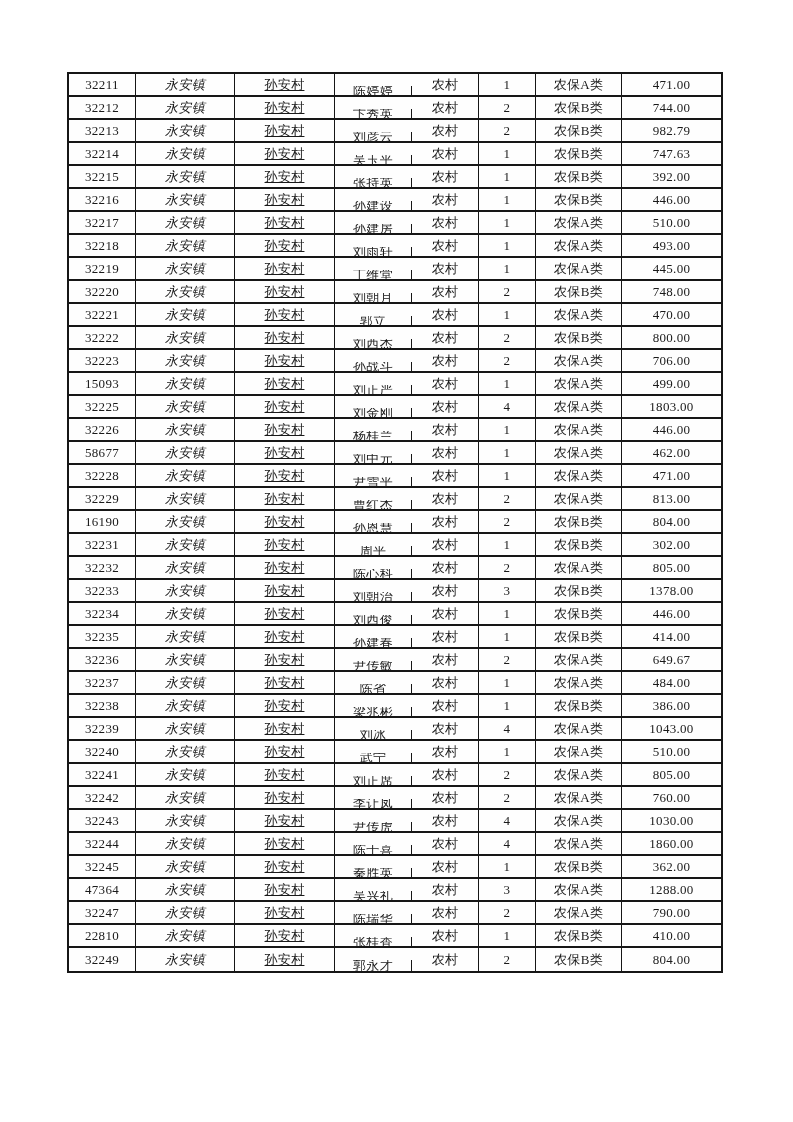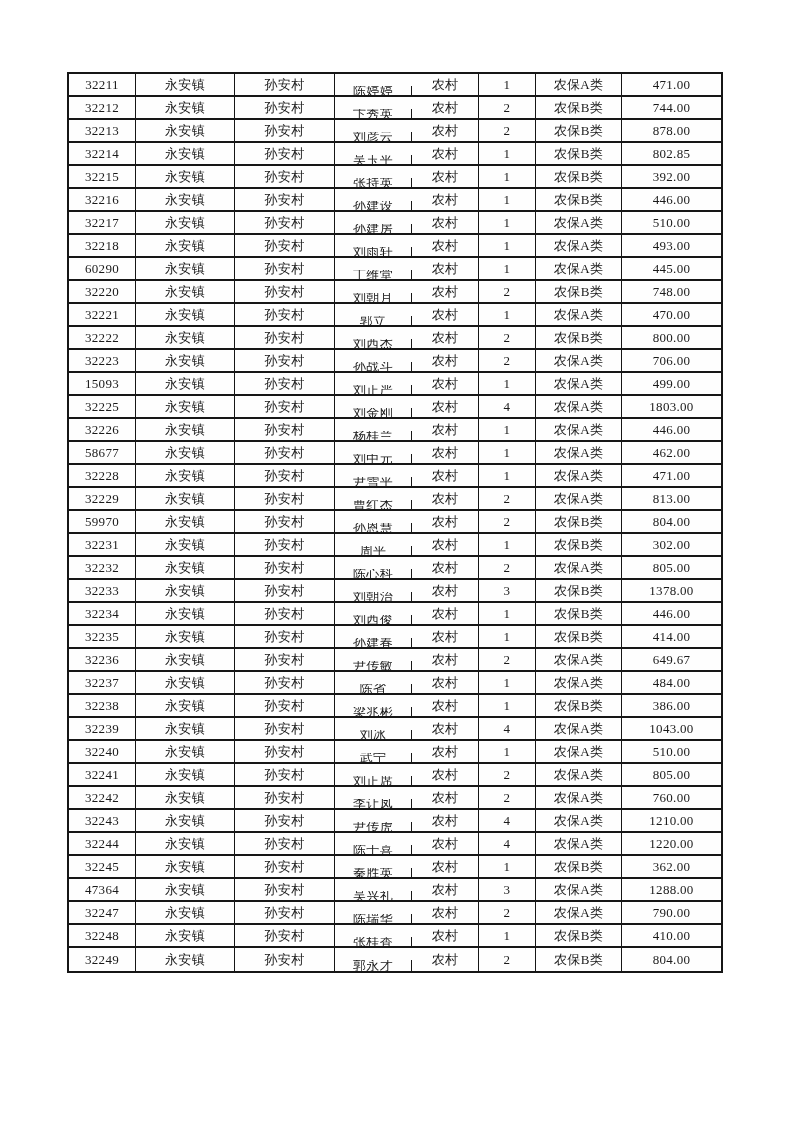--- a/index.html
+++ b/index.html
@@ -48,22 +48,22 @@
     align-items: center;
     justify-content: center;
     font-size: 13px;
     color: #1a1a1a;
     white-space: nowrap;
     overflow: hidden;
     letter-spacing: 0.3px;
   }
   .cell:last-child { border-right: none; }
   .c0 { flex: 0 0 67px; }
-  .c1 { flex: 0 0 99px; }
-  .c2 { flex: 0 0 100px; }
+  .c1 { flex: 0 0 99px; font-style: italic; }
+  .c2 { flex: 0 0 100px; text-decoration: underline; }
   .c3 { flex: 0 0 77px; margin-top: 12px; }
   .c4 { flex: 0 0 67px; }
   .c5 { flex: 0 0 57px; }
   .c6 { flex: 0 0 86px; }
   .c7 { flex: 0 0 99px; }
 </style>
 </head>
 <body>
 
 <div class="page">
@@ -89,31 +89,31 @@
     <div class="cell c7">744.00</div>
   </div>
       <div class="row">
     <div class="cell c0">32213</div>
     <div class="cell c1">永安镇</div>
     <div class="cell c2">孙安村</div>
     <div class="cell c3">刘彦云</div>
     <div class="cell c4">农村</div>
     <div class="cell c5">2</div>
     <div class="cell c6">农保B类</div>
-    <div class="cell c7">878.00</div>
+    <div class="cell c7">982.79</div>
   </div>
       <div class="row">
     <div class="cell c0">32214</div>
     <div class="cell c1">永安镇</div>
     <div class="cell c2">孙安村</div>
     <div class="cell c3">吴玉平</div>
     <div class="cell c4">农村</div>
     <div class="cell c5">1</div>
     <div class="cell c6">农保B类</div>
-    <div class="cell c7">802.85</div>
+    <div class="cell c7">747.63</div>
   </div>
       <div class="row">
     <div class="cell c0">32215</div>
     <div class="cell c1">永安镇</div>
     <div class="cell c2">孙安村</div>
     <div class="cell c3">张持英</div>
     <div class="cell c4">农村</div>
     <div class="cell c5">1</div>
     <div class="cell c6">农保B类</div>
     <div class="cell c7">392.00</div>
@@ -142,21 +142,21 @@
     <div class="cell c0">32218</div>
     <div class="cell c1">永安镇</div>
     <div class="cell c2">孙安村</div>
     <div class="cell c3">刘雨轩</div>
     <div class="cell c4">农村</div>
     <div class="cell c5">1</div>
     <div class="cell c6">农保A类</div>
     <div class="cell c7">493.00</div>
   </div>
       <div class="row">
-    <div class="cell c0">60290</div>
+    <div class="cell c0">32219</div>
     <div class="cell c1">永安镇</div>
     <div class="cell c2">孙安村</div>
     <div class="cell c3">丁维堂</div>
     <div class="cell c4">农村</div>
     <div class="cell c5">1</div>
     <div class="cell c6">农保A类</div>
     <div class="cell c7">445.00</div>
   </div>
       <div class="row">
     <div class="cell c0">32220</div>
@@ -252,21 +252,21 @@
     <div class="cell c0">32229</div>
     <div class="cell c1">永安镇</div>
     <div class="cell c2">孙安村</div>
     <div class="cell c3">曹红杰</div>
     <div class="cell c4">农村</div>
     <div class="cell c5">2</div>
     <div class="cell c6">农保A类</div>
     <div class="cell c7">813.00</div>
   </div>
       <div class="row">
-    <div class="cell c0">59970</div>
+    <div class="cell c0">16190</div>
     <div class="cell c1">永安镇</div>
     <div class="cell c2">孙安村</div>
     <div class="cell c3">孙恩慧</div>
     <div class="cell c4">农村</div>
     <div class="cell c5">2</div>
     <div class="cell c6">农保B类</div>
     <div class="cell c7">804.00</div>
   </div>
       <div class="row">
     <div class="cell c0">32231</div>
@@ -389,31 +389,31 @@
     <div class="cell c7">760.00</div>
   </div>
       <div class="row">
     <div class="cell c0">32243</div>
     <div class="cell c1">永安镇</div>
     <div class="cell c2">孙安村</div>
     <div class="cell c3">尹传虎</div>
     <div class="cell c4">农村</div>
     <div class="cell c5">4</div>
     <div class="cell c6">农保A类</div>
-    <div class="cell c7">1210.00</div>
+    <div class="cell c7">1030.00</div>
   </div>
       <div class="row">
     <div class="cell c0">32244</div>
     <div class="cell c1">永安镇</div>
     <div class="cell c2">孙安村</div>
     <div class="cell c3">陈千喜</div>
     <div class="cell c4">农村</div>
     <div class="cell c5">4</div>
     <div class="cell c6">农保A类</div>
-    <div class="cell c7">1220.00</div>
+    <div class="cell c7">1860.00</div>
   </div>
       <div class="row">
     <div class="cell c0">32245</div>
     <div class="cell c1">永安镇</div>
     <div class="cell c2">孙安村</div>
     <div class="cell c3">秦胜英</div>
     <div class="cell c4">农村</div>
     <div class="cell c5">1</div>
     <div class="cell c6">农保B类</div>
     <div class="cell c7">362.00</div>
@@ -432,21 +432,21 @@
     <div class="cell c0">32247</div>
     <div class="cell c1">永安镇</div>
     <div class="cell c2">孙安村</div>
     <div class="cell c3">陈瑞华</div>
     <div class="cell c4">农村</div>
     <div class="cell c5">2</div>
     <div class="cell c6">农保A类</div>
     <div class="cell c7">790.00</div>
   </div>
       <div class="row">
-    <div class="cell c0">32248</div>
+    <div class="cell c0">22810</div>
     <div class="cell c1">永安镇</div>
     <div class="cell c2">孙安村</div>
     <div class="cell c3">张桂香</div>
     <div class="cell c4">农村</div>
     <div class="cell c5">1</div>
     <div class="cell c6">农保B类</div>
     <div class="cell c7">410.00</div>
   </div>
       <div class="row">
     <div class="cell c0">32249</div>

